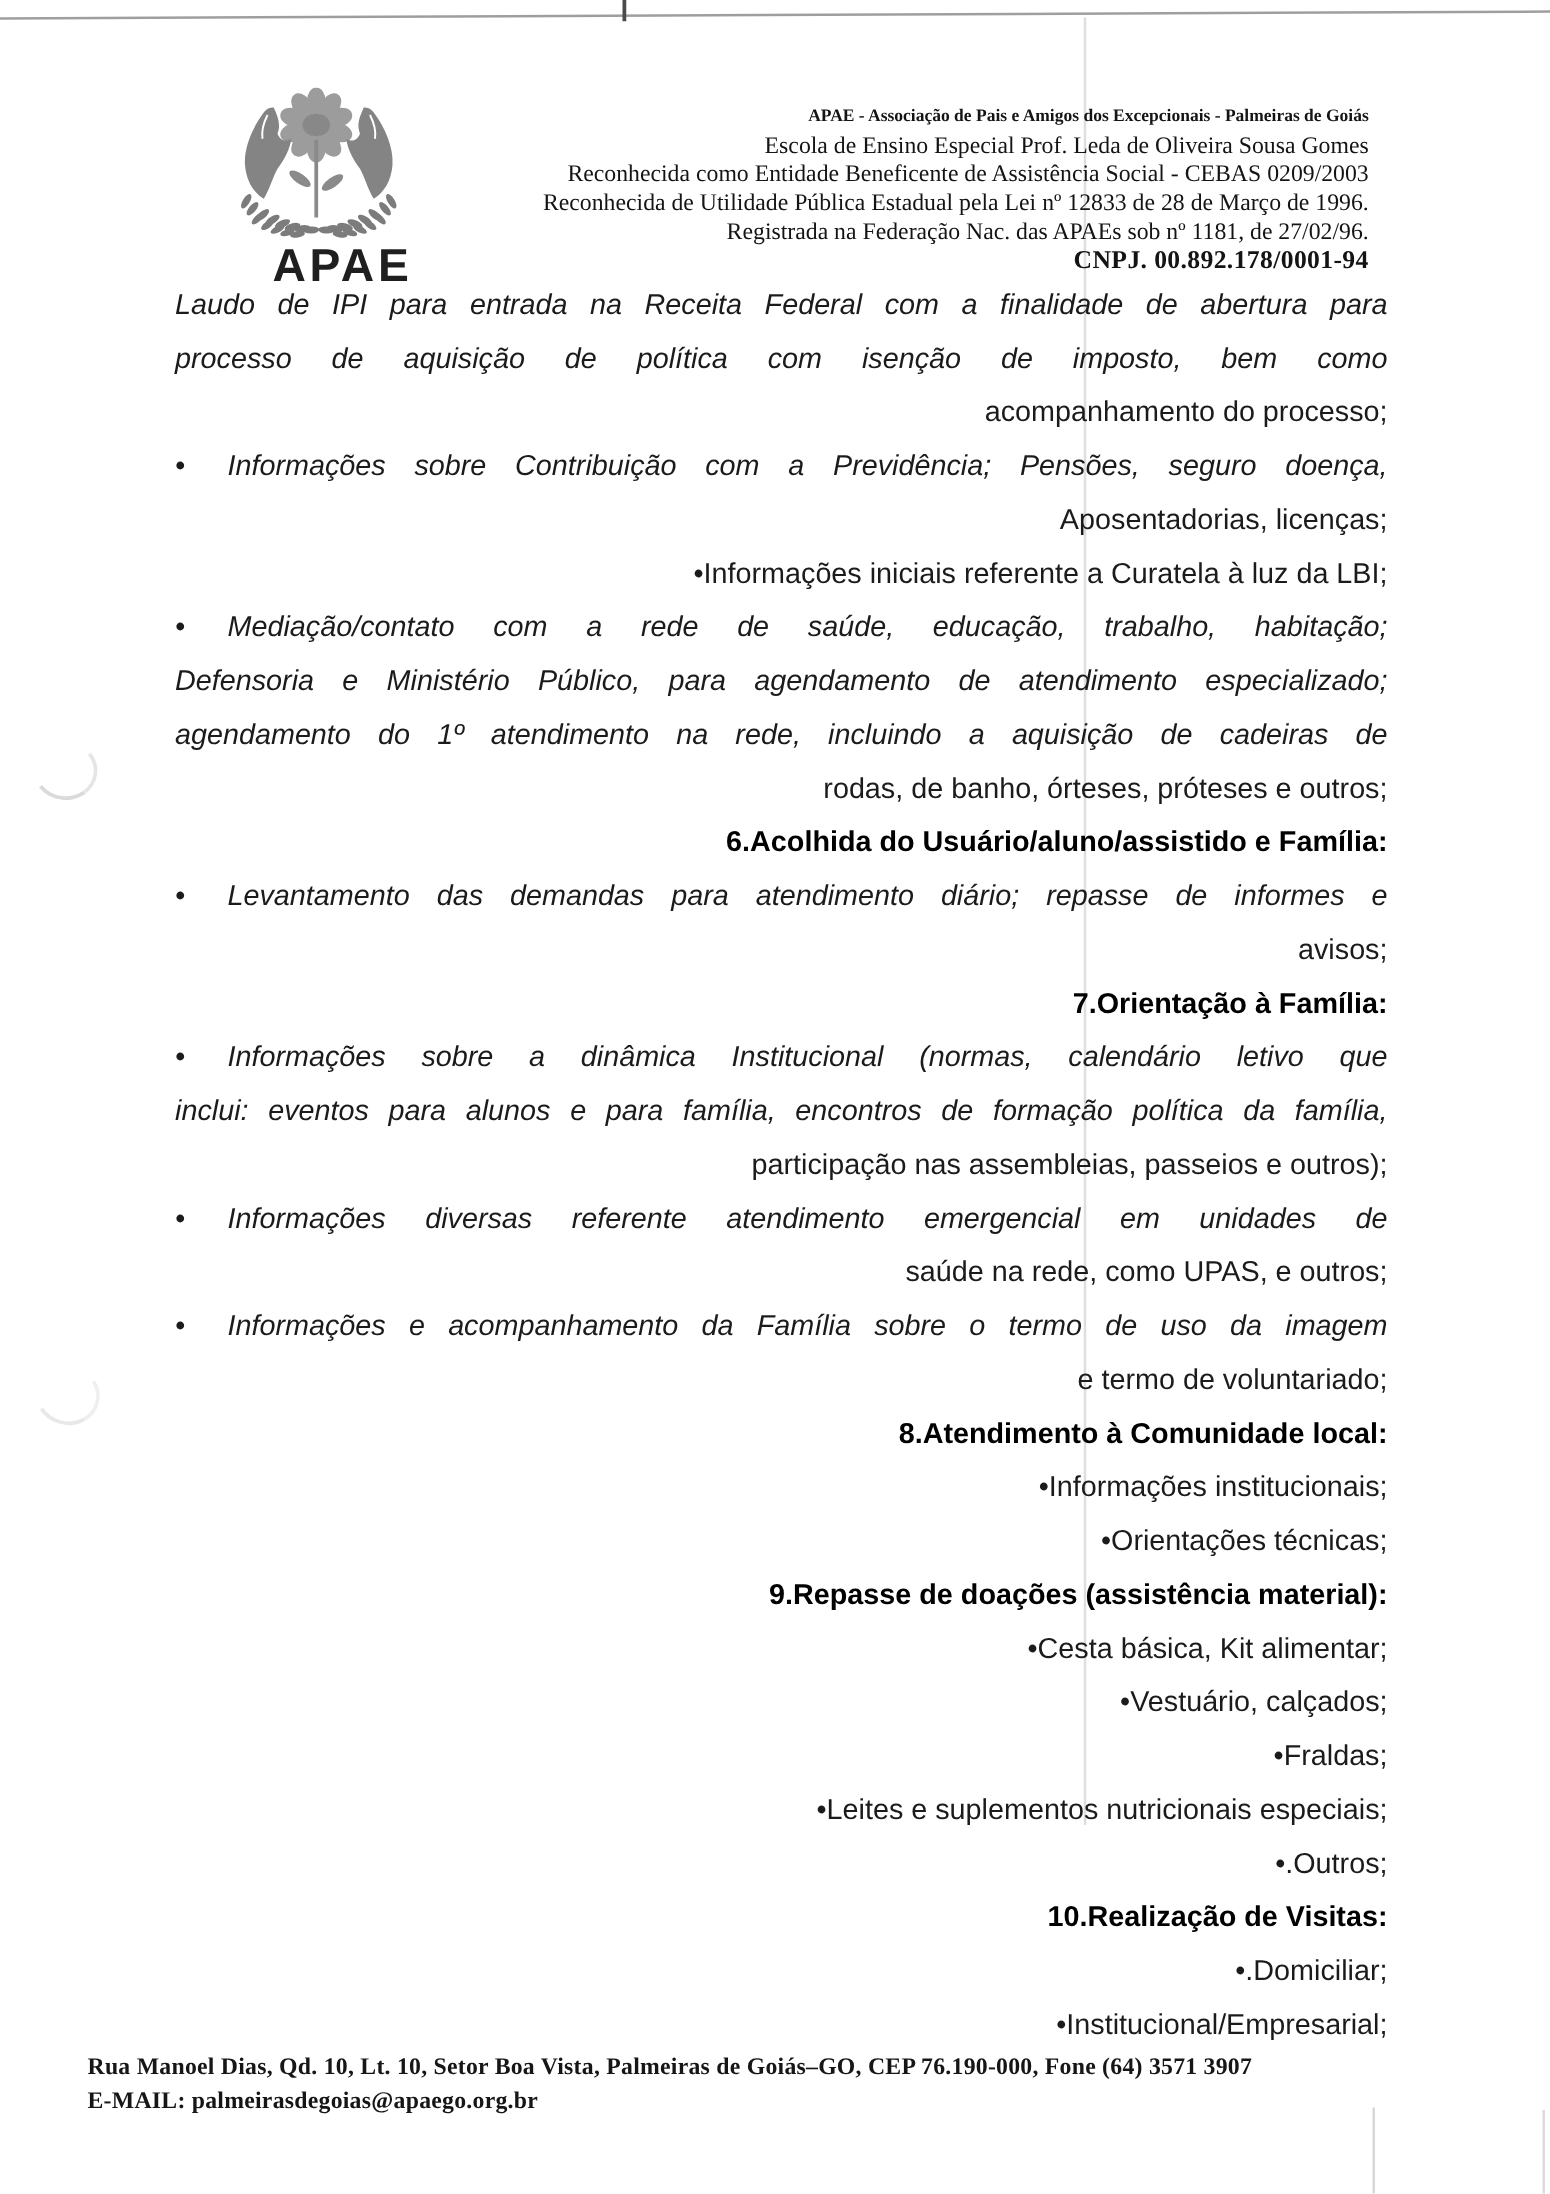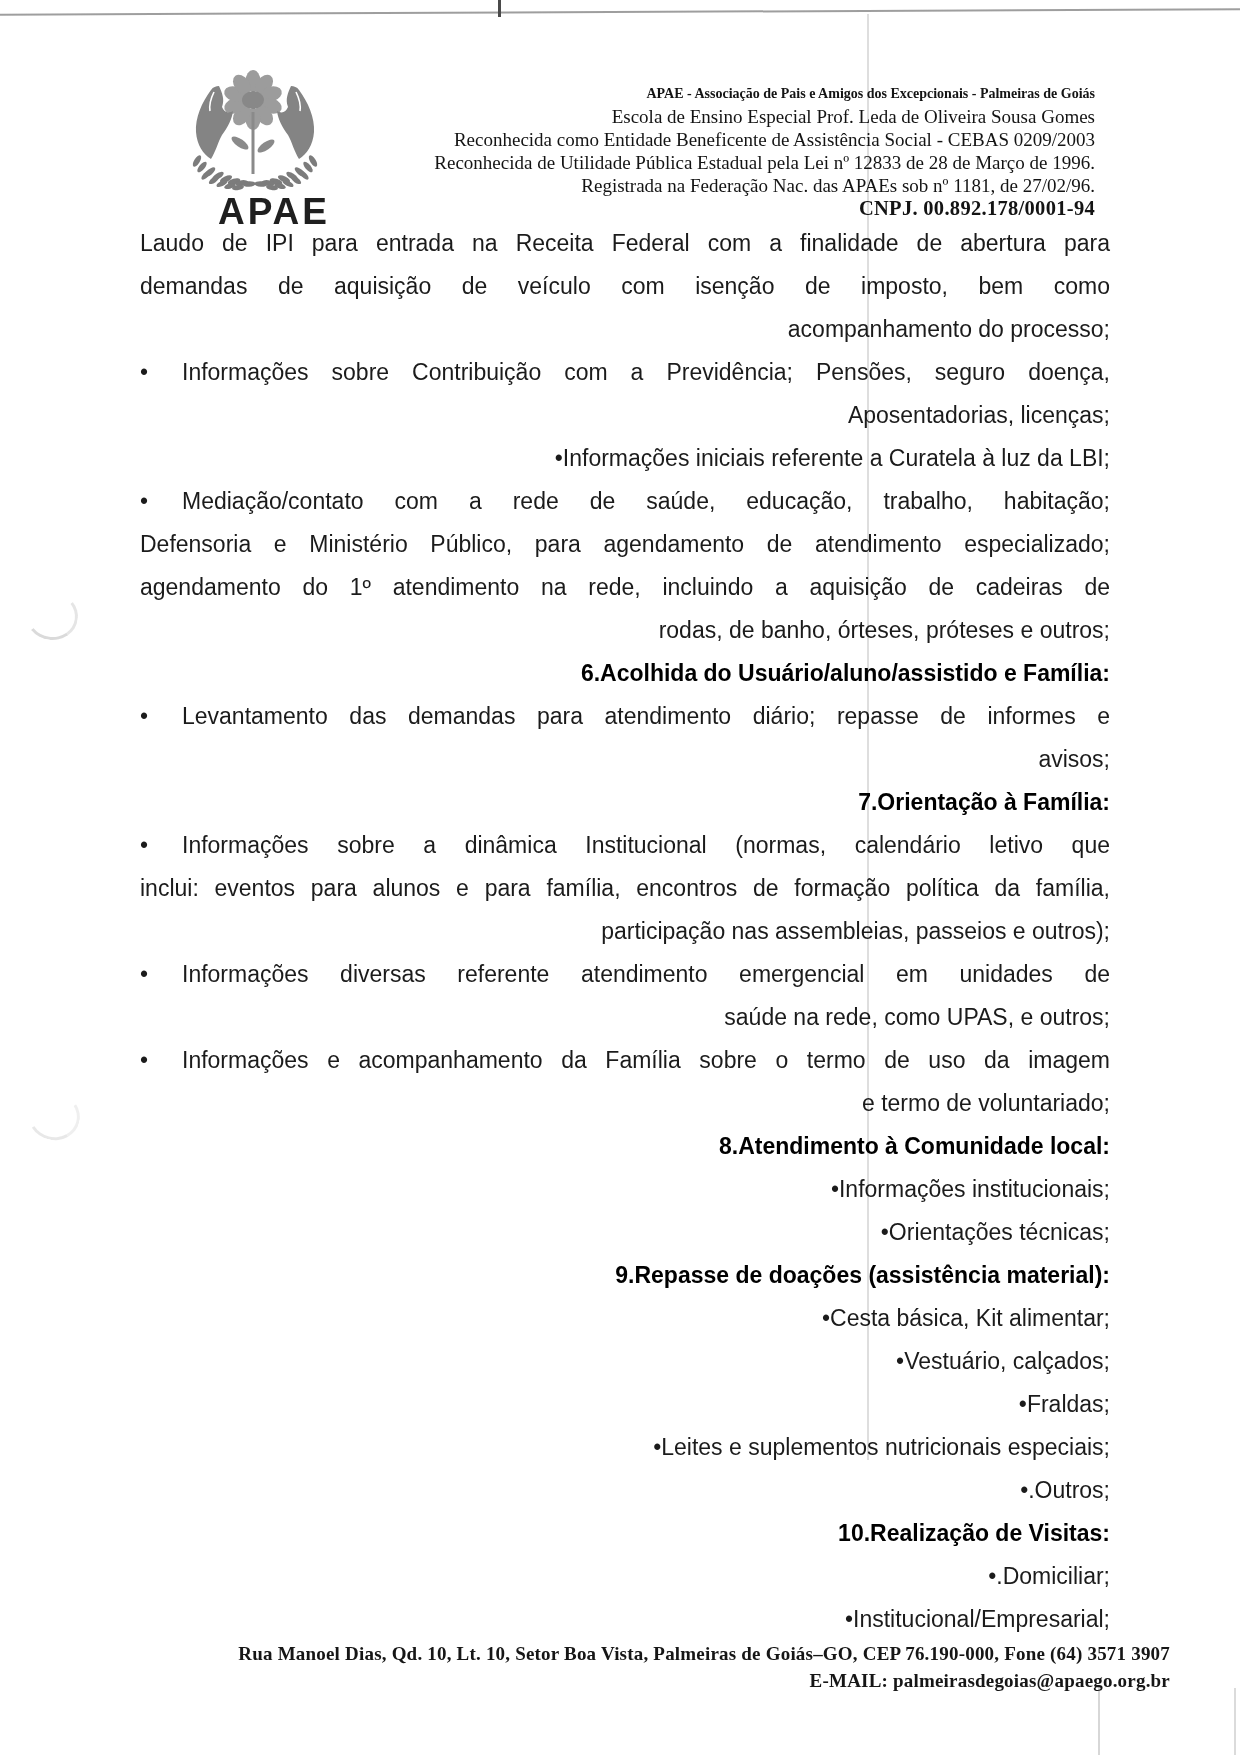--- a/index.html
+++ b/index.html
@@ -36,27 +36,27 @@
   .hdr .h1 { font-weight:bold; font-size:14px; }
   .hdr .h  { font-size:19px; }
   .hdr .h6 { font-weight:bold; font-size:20.5px; letter-spacing:.3px; }
 
   
   .doc-body {
     position:absolute; left:140px; top:222px; width:970px;
     font-size:23px; color:#1b1b1b;
   }
   .line { line-height:43px; min-height:43px; text-align:right; white-space:normal; }
-  .line.just { text-align:justify; text-align-last:justify; }
+  .line.just { text-align:justify; text-align-last:justify;font-style:italic; }
   .marker { display:inline-block; width:42px; }
   .item.bold .line { font-weight:bold; color:#000000; font-size:23px; }
 
   
   .footer {
-    position:absolute; left:70px; top:1640px; width:1100px; text-align:right;
+    position:absolute; left:70px; top:1640px; width:1100px; text-align:left;
     font-family:"Liberation Serif", serif; font-weight:bold;
     font-size:19px; color:#161616; line-height:27px; letter-spacing:.2px;
   }
 </style>
 </head>
 <body>
 
 <div class="page">
 
   <div class="art top-line"></div>
@@ -130,21 +130,21 @@
     <div class="h">Escola de Ensino Especial Prof. Leda de Oliveira Sousa Gomes</div>
     <div class="h">Reconhecida como Entidade Beneficente de Assistência Social - CEBAS 0209/2003</div>
     <div class="h">Reconhecida de Utilidade Pública Estadual pela Lei nº 12833 de 28 de Março de 1996.</div>
     <div class="h">Registrada na Federação Nac. das APAEs sob nº 1181, de 27/02/96.</div>
     <div class="h6">CNPJ. 00.892.178/0001-94</div>
   </div>
 
   <div class="doc-body" id="doc-body">
       <div class="item">
         <div class="line just"><span>Laudo de IPI para entrada na Receita Federal com a finalidade de abertura para</span></div>
-        <div class="line just"><span>demandas de aquisição de veículo com isenção de imposto, bem como</span></div>
+        <div class="line just"><span>processo de aquisição de política com isenção de imposto, bem como</span></div>
         <div class="line"><span>acompanhamento do processo;</span></div>
       </div>
       <div class="item">
         <div class="line just"><span class="marker">•</span><span>Informações sobre Contribuição com a Previdência; Pensões, seguro doença,</span></div>
         <div class="line"><span>Aposentadorias, licenças;</span></div>
       </div>
       <div class="item">
         <div class="line"><span class="marker">•</span><span>Informações iniciais referente a Curatela à luz da LBI;</span></div>
       </div>
       <div class="item">

